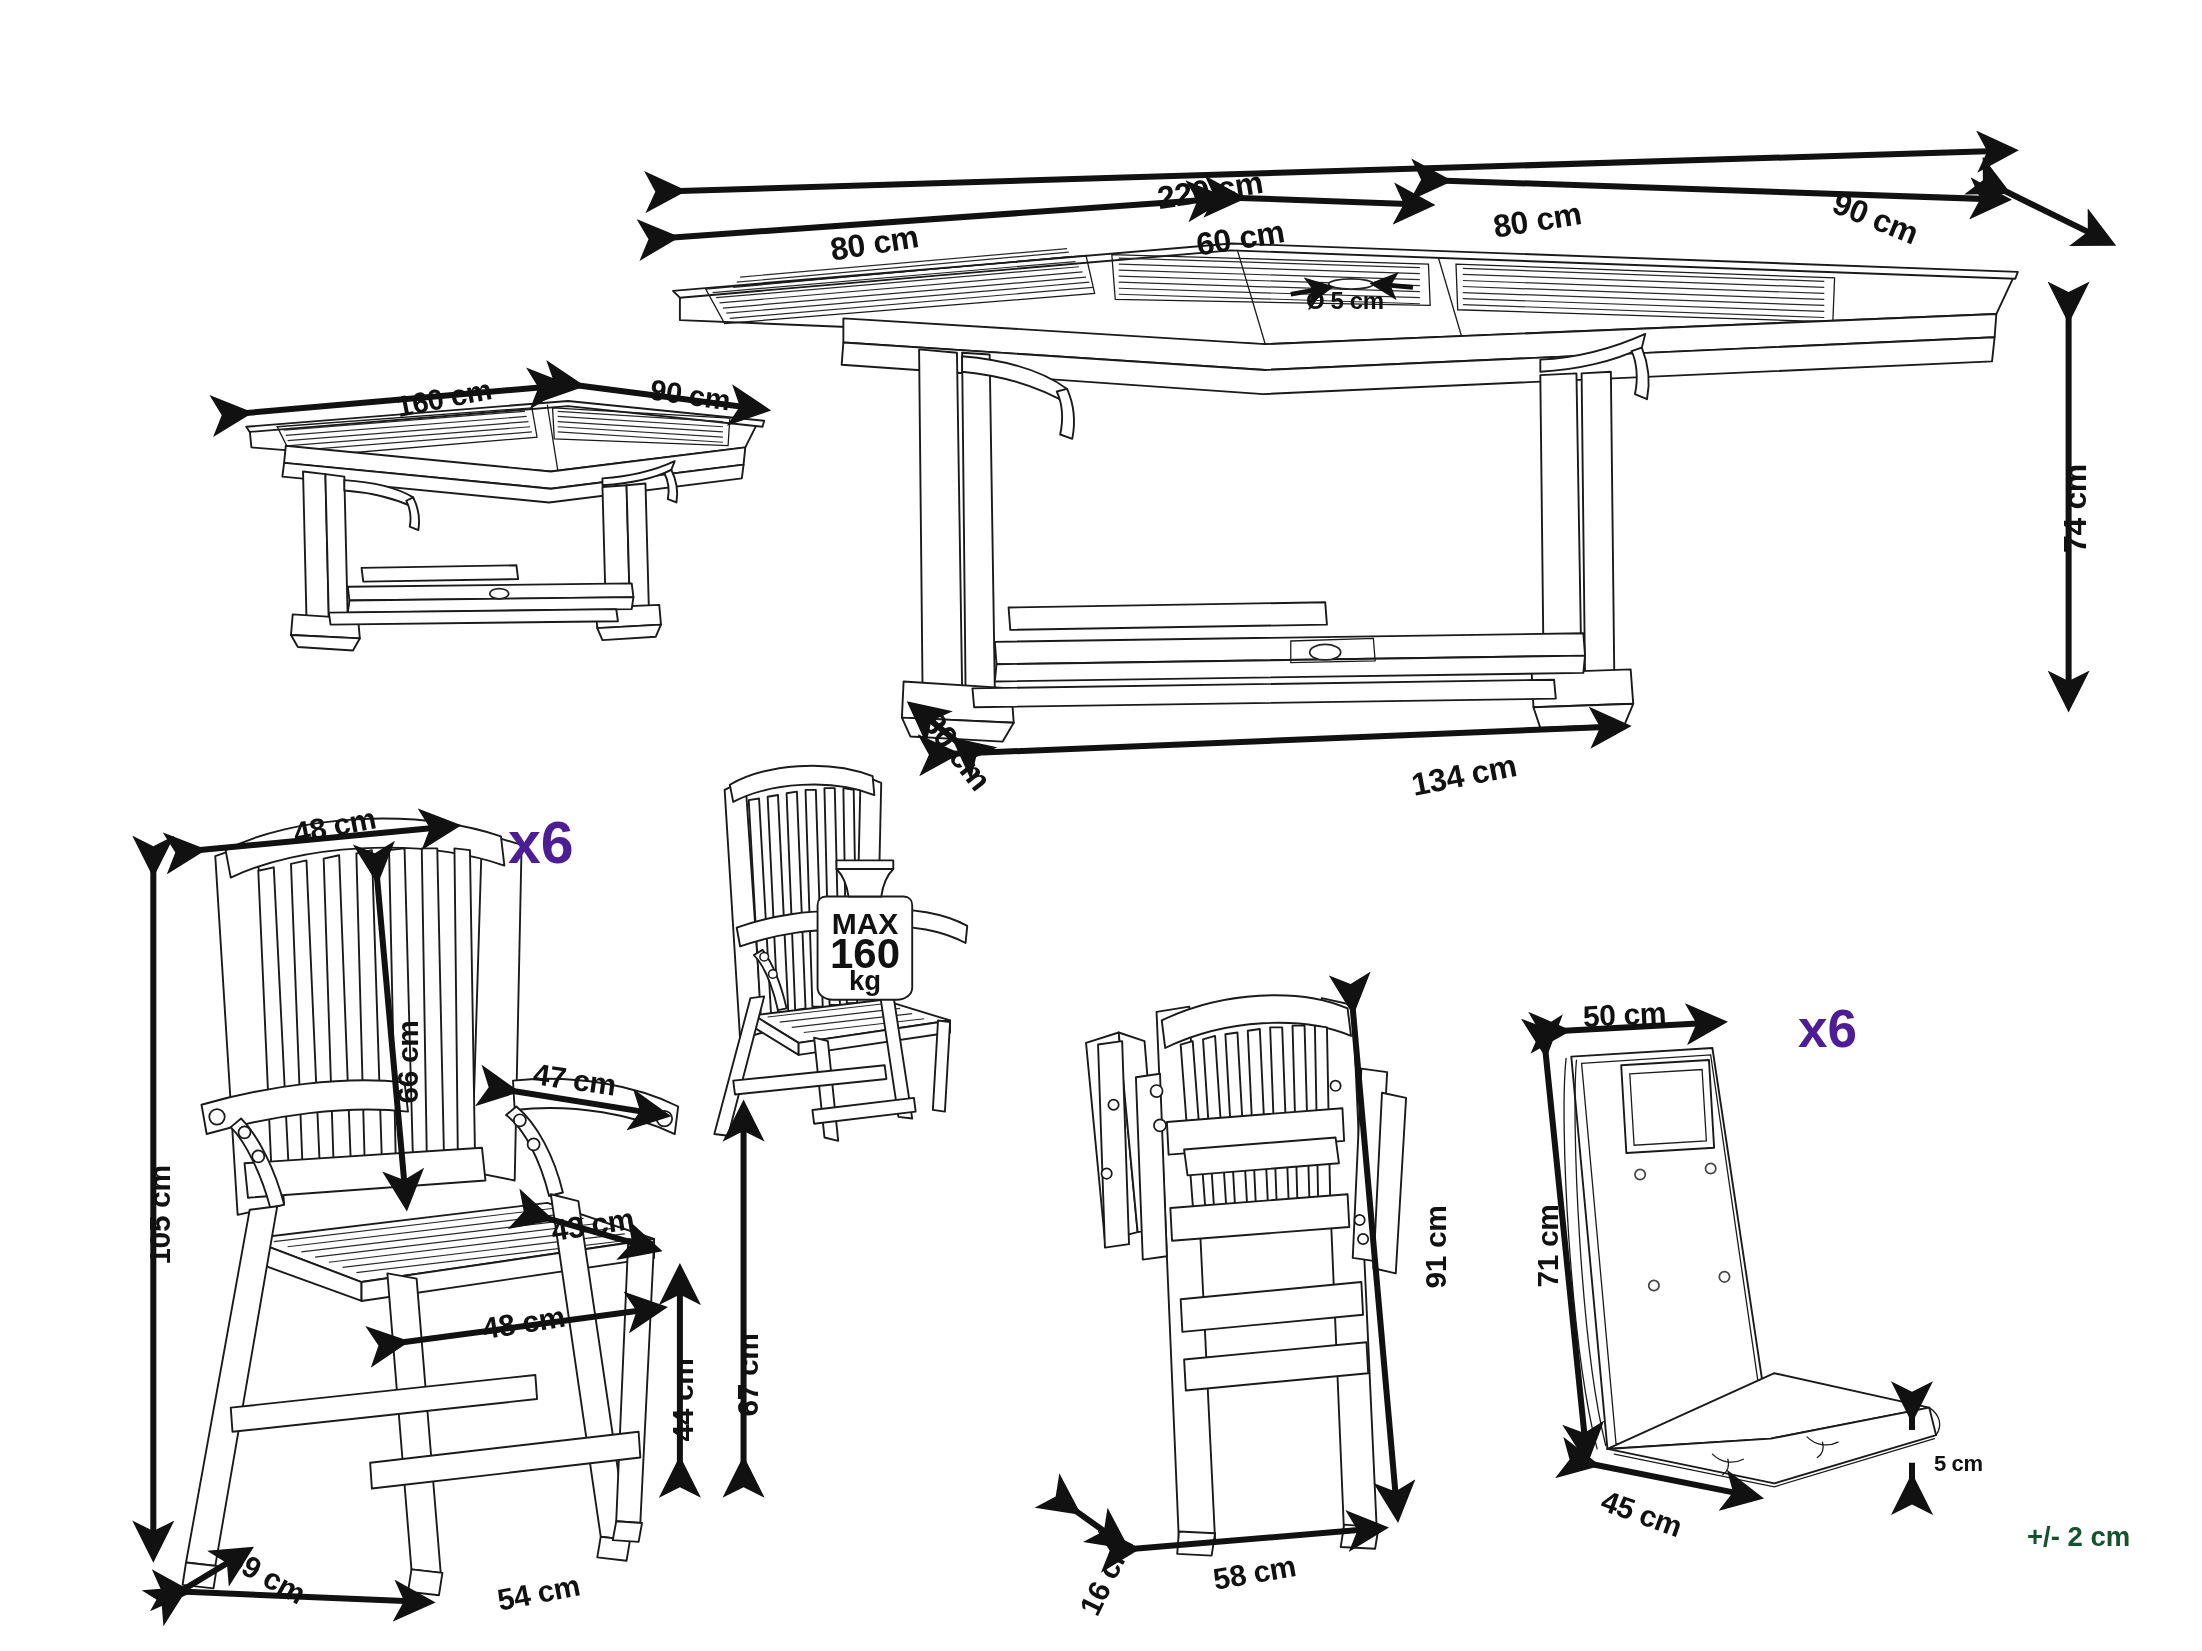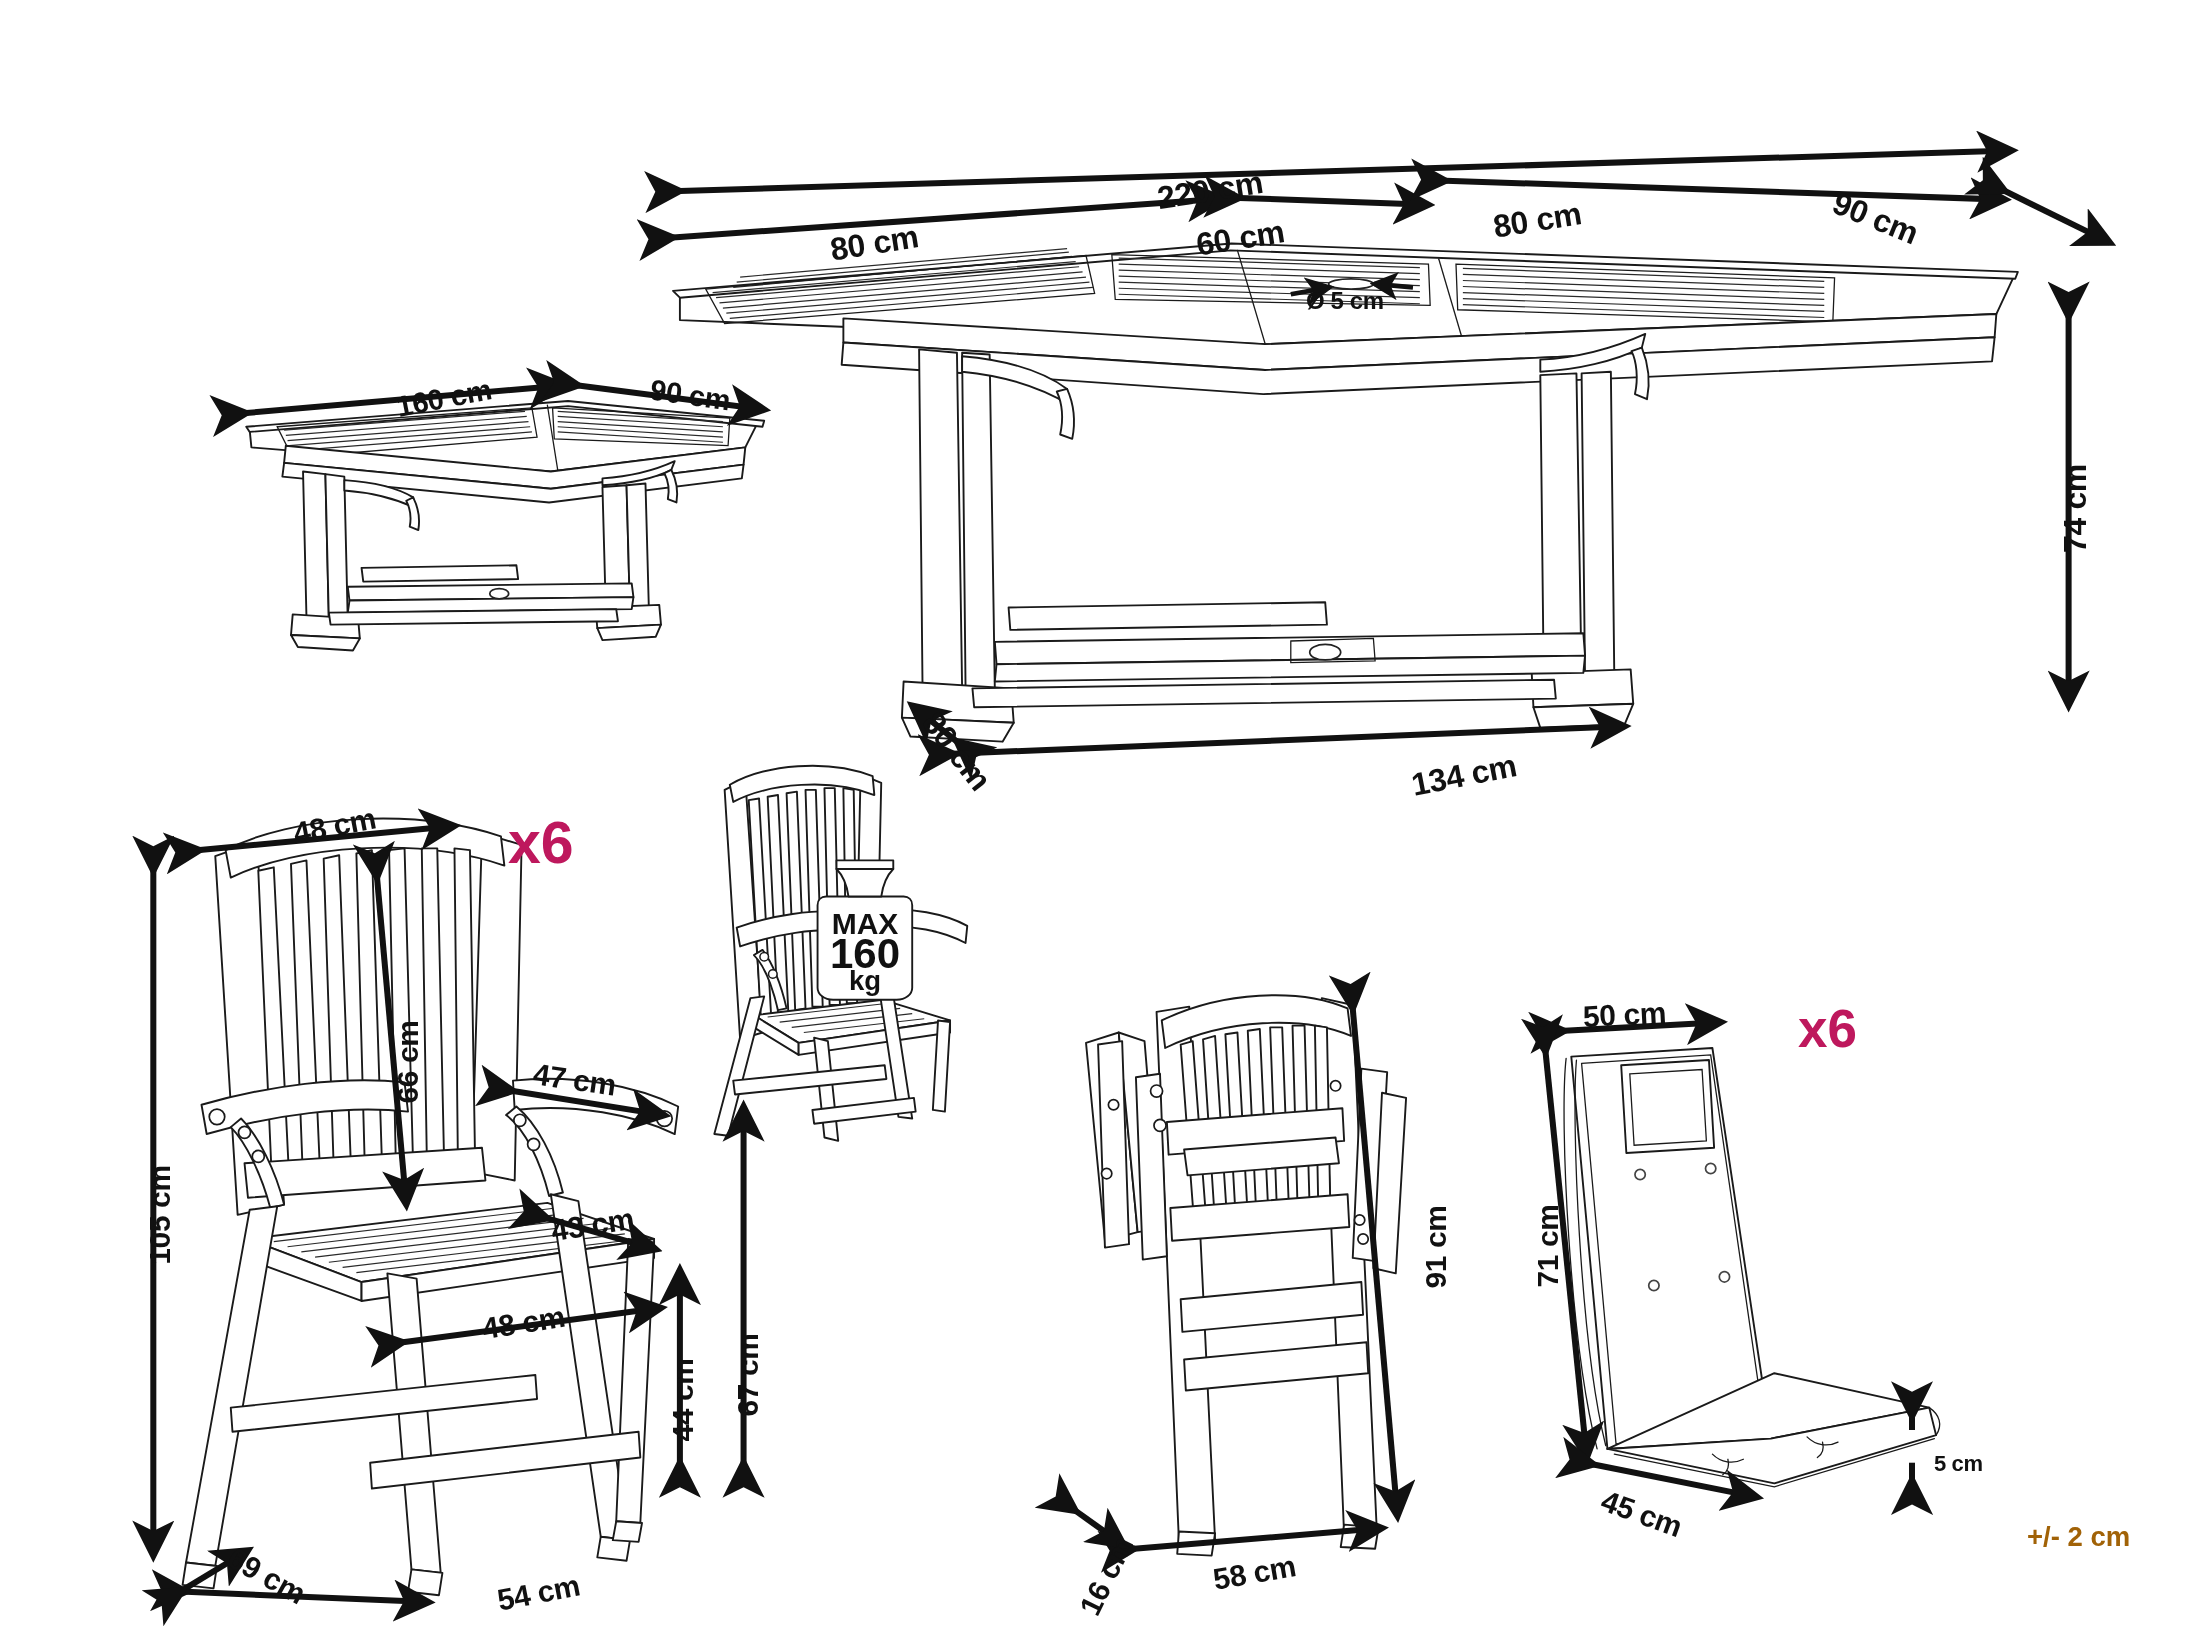--- a/index.html
+++ b/index.html
@@ -26,25 +26,25 @@
   .rotdiag80{transform-origin:50% 50%;transform:rotate(52deg);}
   .rotdiag134{transform-origin:50% 50%;transform:rotate(-11deg);}
   .rotdiag69{transform-origin:50% 50%;transform:rotate(29deg);}
   .rotdiag54{transform-origin:50% 50%;transform:rotate(-11deg);}
   .rotdiag48s{transform-origin:50% 50%;transform:rotate(-9deg);}
   .rotdiag43{transform-origin:50% 50%;transform:rotate(-9deg);}
   .rotdiag58{transform-origin:50% 50%;transform:rotate(-10deg);}
   .rotdiag45{transform-origin:50% 50%;transform:rotate(20deg);}
   .rot16{transform-origin:50% 50%;transform:rotate(-64deg);}
   .multi{
-    position:absolute;font-weight:bold;color:#be185d;
+    position:absolute;font-weight:bold;color:#4c1d95;
     font-family:"Liberation Sans", sans-serif;
   }
   .tol{
-    position:absolute;font-weight:bold;color:#a16207;
+    position:absolute;font-weight:bold;color:#14532d;
     font-family:"Liberation Sans", sans-serif;
   }
   .wlabel{position:absolute;text-align:center;font-weight:bold;color:#111;
     font-family:"Liberation Sans", sans-serif;line-height:1;}
   .furn{fill:#ffffff;stroke:#1a1a1a;stroke-width:2.2;stroke-linejoin:round;stroke-linecap:round;}
   .furn-thin{fill:none;stroke:#1a1a1a;stroke-width:1.5;stroke-linecap:round;}
   .slat{fill:none;stroke:#2a2a2a;stroke-width:1.4;}
   .dimline{stroke:#111111;stroke-width:7;fill:none;}
   .dimline-thin{stroke:#111111;stroke-width:5.5;fill:none;}
 </style>

